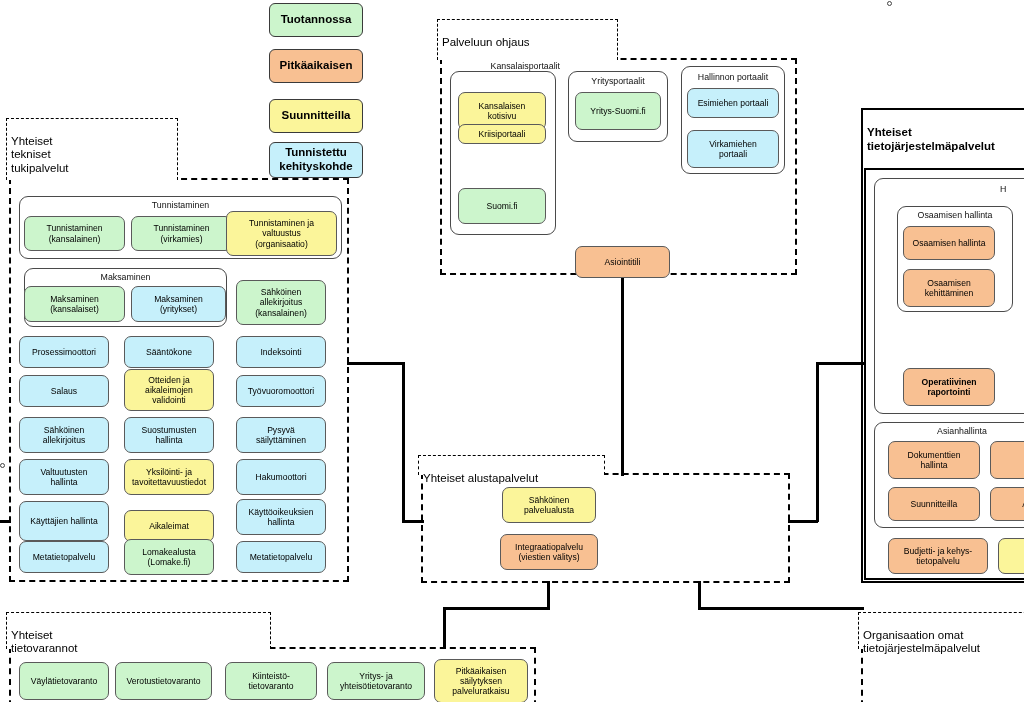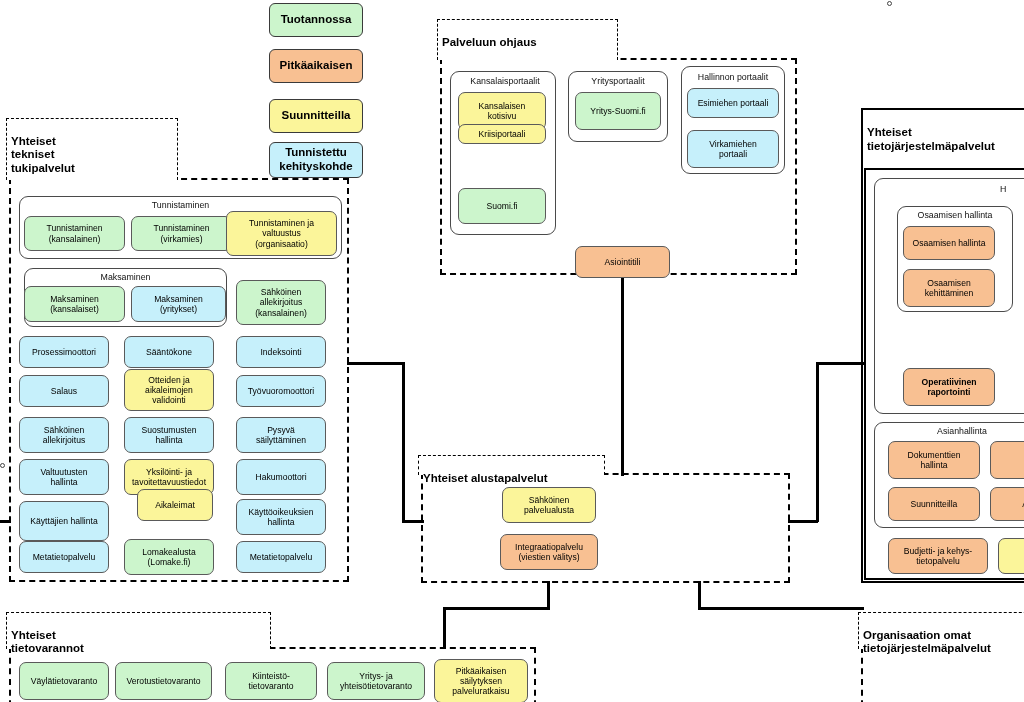--- a/index.html
+++ b/index.html
@@ -48,21 +48,21 @@
     border:2.5px dashed #000;
     background:transparent;
   }
   
   .region-tab {
     position:absolute;
     border:1.6px dashed #000;
     border-bottom:none;
     background:#fff;
     font-size:11.5px;
-    font-weight:bold;
+    font-weight:normal;
     line-height:1.18;
     padding:2px 2px 0 4px;
     white-space:pre-line;
   }
 
   
   .solid-region {
     position:absolute;
     border:2px solid #000;
     background:#fff;
@@ -120,21 +120,21 @@
     <span>Tunnistettu
 kehityskohde</span>
   </div>
 
   <div class="dashed-region" style="left:440px; top:58px; width:357px; height:217px;"></div>
   <div class="region-tab" style="left:437px; top:19px; width:181px; height:41px;">
     <span>Palveluun ohjaus</span>
   </div>
 
   <div class="subgroup" style="left:450px; top:71px; width:106px; height:164px;"></div>
-  <div class="subgroup-label" style="left:450px; top:76px; width:110px;">Kansalaisportaalit</div>
+  <div class="subgroup-label" style="left:450px; top:61px; width:110px;text-align:right;">Kansalaisportaalit</div>
   <div class="box c-yellow" style="left:458px; top:92px; width:88px; height:38px;">
     <span>Kansalaisen
 kotisivu</span>
   </div>
   <div class="box c-yellow" style="left:458px; top:124px; width:88px; height:20px;">
     <span>Kriisiportaali</span>
   </div>
   <div class="box c-green" style="left:458px; top:188px; width:88px; height:36px;">
     <span>Suomi.fi</span>
   </div>
@@ -215,21 +215,21 @@
   <div class="box c-blue" style="left:236px; top:417px; width:90px; height:36px;"><span>Pysyvä
 säilyttäminen</span></div>
 
   <div class="box c-blue" style="left:19px;  top:459px; width:90px; height:36px;"><span>Valtuutusten
 hallinta</span></div>
   <div class="box c-yellow" style="left:124px; top:459px; width:90px; height:36px;"><span>Yksilöinti- ja
 tavoitettavuustiedot</span></div>
   <div class="box c-blue" style="left:236px; top:459px; width:90px; height:36px;"><span>Hakumoottori</span></div>
 
   <div class="box c-blue" style="left:19px;  top:501px; width:90px; height:40px;"><span>Käyttäjien hallinta</span></div>
-  <div class="box c-yellow" style="left:124px; top:489px; width:76px; height:32px;margin-left:13px;"><span>Aikaleimat</span></div>
+  <div class="box c-yellow" style="left:124px; top:510px; width:90px; height:32px;"><span>Aikaleimat</span></div>
   <div class="box c-blue" style="left:236px; top:499px; width:90px; height:36px;"><span>Käyttöoikeuksien
 hallinta</span></div>
 
   <div class="box c-blue" style="left:19px;  top:541px; width:90px; height:32px;"><span>Metatietopalvelu</span></div>
   <div class="box c-green" style="left:124px; top:539px; width:90px; height:36px;"><span>Lomakealusta
 (Lomake.fi)</span></div>
   <div class="box c-blue" style="left:236px; top:541px; width:90px; height:32px;"><span>Metatietopalvelu</span></div>
 
   <div class="dashed-region" style="left:421px; top:473px; width:369px; height:110px;"></div>
   <div class="region-tab" style="left:418px; top:455px; width:187px; height:20px;">

